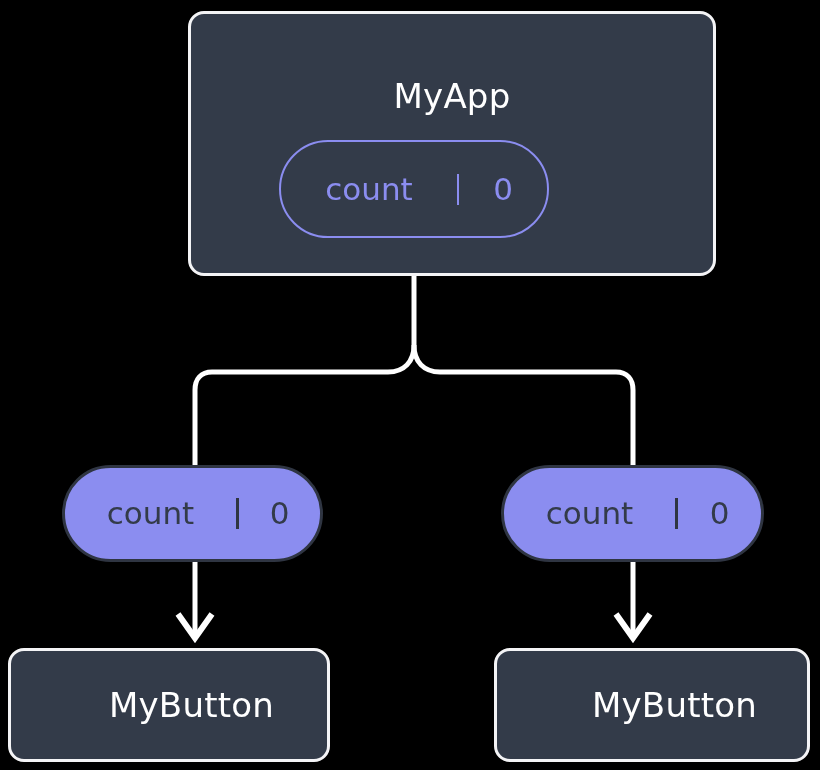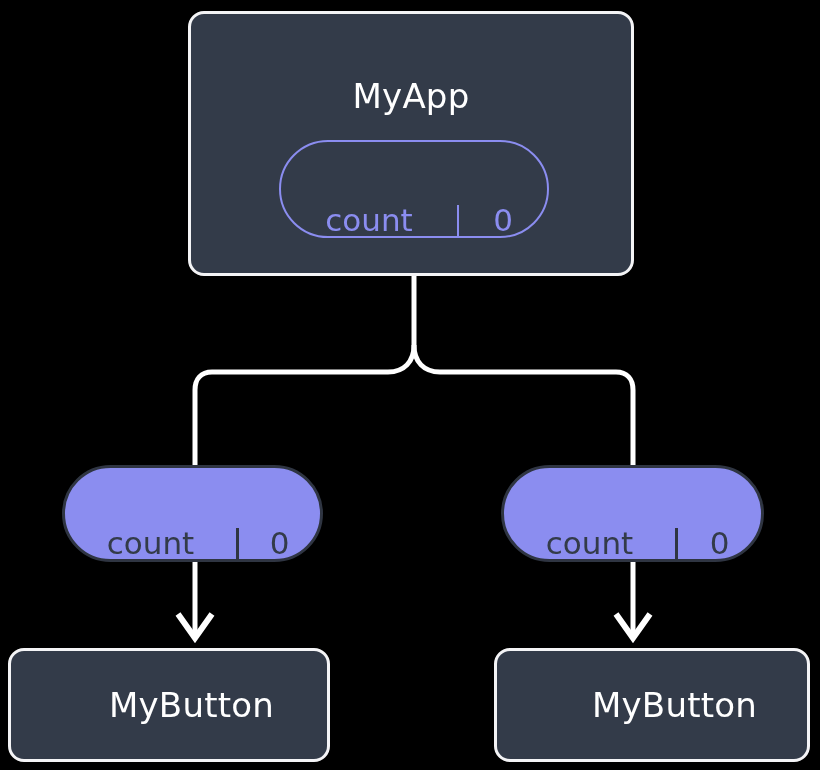--- a/index.html
+++ b/index.html
@@ -48,21 +48,21 @@
     transform: translateY(-50%);
     line-height: 1;
     padding-left: 45px;
   }
 
   
   .pill {
     position: absolute;
     box-sizing: border-box;
     display: flex;
-    align-items: flex-end;
+    align-items: center;
     border-radius: 999px;
     overflow: hidden;
   }
   .pill .cell {
     display: flex;
     align-items: center;
     justify-content: center;
     font-size: 31px;
     line-height: 1;
     white-space: nowrap;
@@ -102,21 +102,21 @@
     <path d="M 414 345 C 414 362 404 372 388 372 L 212 372 C 201 372 195 379 195 390 L 195 466" fill="none" stroke="#ffffff" stroke-width="5" stroke-linecap="butt"></path>
     <path d="M 414 345 C 414 362 424 372 440 372 L 616 372 C 627 372 633 379 633 390 L 633 466" fill="none" stroke="#ffffff" stroke-width="5" stroke-linecap="butt"></path>
 
     <path d="M 195 562 L 195 636" fill="none" stroke="#ffffff" stroke-width="5" stroke-linecap="butt"></path>
     <path d="M 178 614 L 195 638 L 212 614" fill="none" stroke="#ffffff" stroke-width="6" stroke-linecap="butt" stroke-linejoin="miter"></path>
 
     <path d="M 633 562 L 633 636" fill="none" stroke="#ffffff" stroke-width="5" stroke-linecap="butt"></path>
     <path d="M 616 614 L 633 638 L 650 614" fill="none" stroke="#ffffff" stroke-width="6" stroke-linecap="butt" stroke-linejoin="miter"></path>
   </svg>
 
-  <div class="comp-box" style="left:188px; top:11px; width:446px; height:265px;">
+  <div class="comp-box" style="left:188px; top:11px; width:528px; height:265px;">
     <div class="comp-title" style="top:62px;">MyApp</div>
 
     <div class="pill outlined" style="left:88px; top:126px; width:270px; height:98px;">
       <div class="cell key" style="width:176px;">count</div>
       <div class="cell val">0</div>
     </div>
   </div>
 
   <div class="pill filled" style="left:62px; top:465px; width:261px; height:97px;">
     <div class="cell key" style="width:171px;">count</div>

